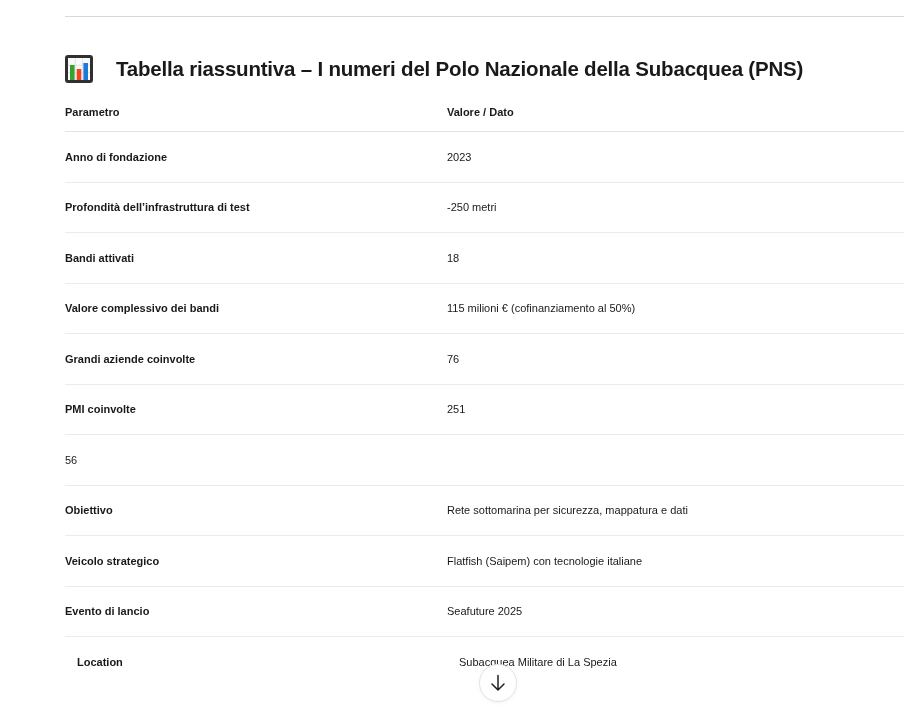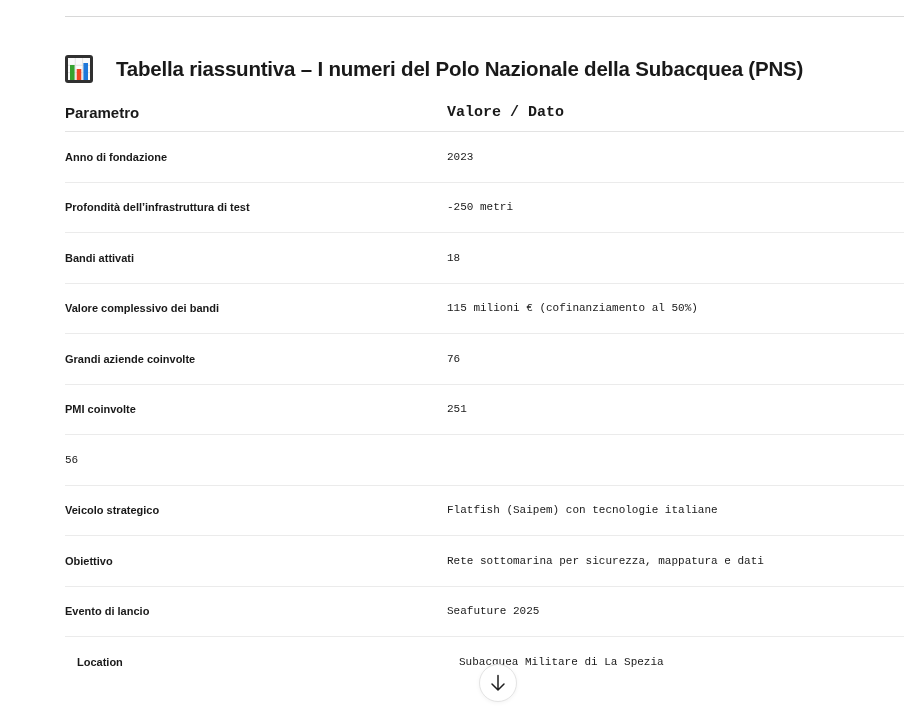--- a/index.html
+++ b/index.html
@@ -35,32 +35,32 @@
     letter-spacing: -0.2px;
   }
   .table { margin-top: 7px; }
   .thead, .trow {
     display: grid;
     grid-template-columns: 382px 1fr;
     align-items: center;
   }
   .thead {
     height: 39px;
-    font-size: 15px;
+    font-size: 11px;
     font-weight: 700;
     border-bottom: 1px solid var(--divider-head, #e3e3e3);
   }
   .trow {
     height: 50.5px;
     font-size: 11px;
     border-bottom: 1px solid var(--divider, #ebebeb);
   }
   .trow:last-child { border-bottom: none; margin-left: 12px; }
   .param-cell { font-weight: 700; padding-right: 16px; }
-  .value-cell { font-weight: 400; padding-right: 16px; font-family: Liberation Mono, monospace; }
+  .value-cell { font-weight: 400; padding-right: 16px; }
   .scroll-btn {
     position: absolute;
     left: 479px; top: 664px;
     width: 38px; height: 38px;
     border-radius: 50%;
     background: #ffffff;
     border: 1px solid #e4e4e4;
     box-shadow: 0 1px 4px rgba(0,0,0,0.05);
     display: flex;
     align-items: center;
@@ -117,26 +117,26 @@
       <div class="value-cell">76</div>
     </div>
     <div class="trow">
       <div class="param-cell">PMI coinvolte</div>
       <div class="value-cell">251</div>
     </div>
     <div class="trow">
       <div class="value-cell">56</div>
     </div>
     <div class="trow">
+      <div class="param-cell">Obiettivo</div>
+      <div class="value-cell">Rete sottomarina per sicurezza, mappatura e dati</div>
+    </div>
+    <div class="trow">
       <div class="param-cell">Veicolo strategico</div>
       <div class="value-cell">Flatfish (Saipem) con tecnologie italiane</div>
-    </div>
-    <div class="trow">
-      <div class="param-cell">Obiettivo</div>
-      <div class="value-cell">Rete sottomarina per sicurezza, mappatura e dati</div>
     </div>
     <div class="trow">
       <div class="param-cell">Evento di lancio</div>
       <div class="value-cell">Seafuture 2025</div>
     </div>
     <div class="trow">
       <div class="param-cell">Location</div>
       <div class="value-cell">Subacquea Militare di La Spezia</div>
     </div>
   </div>

